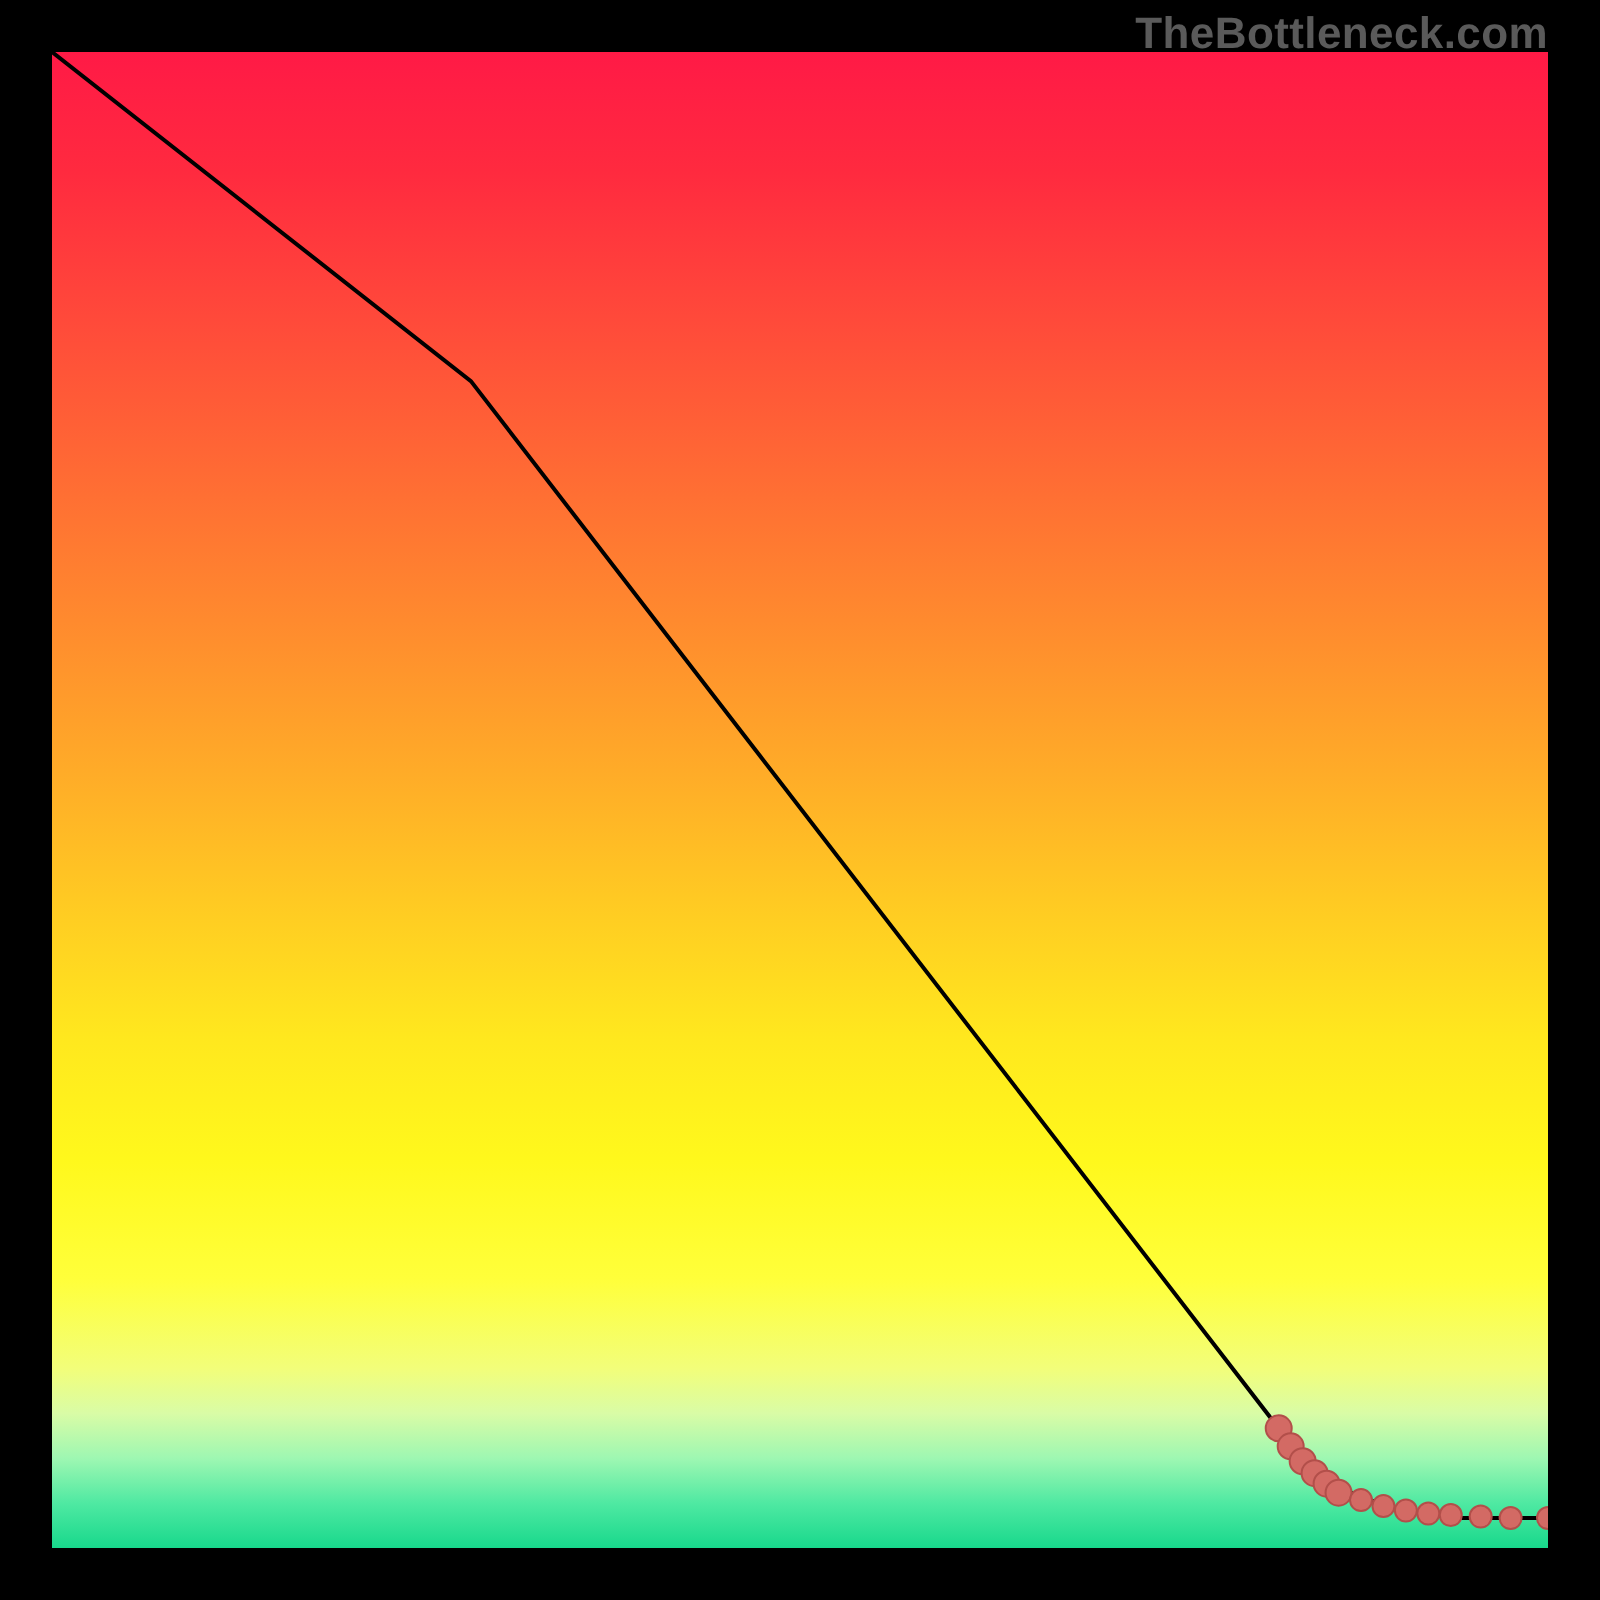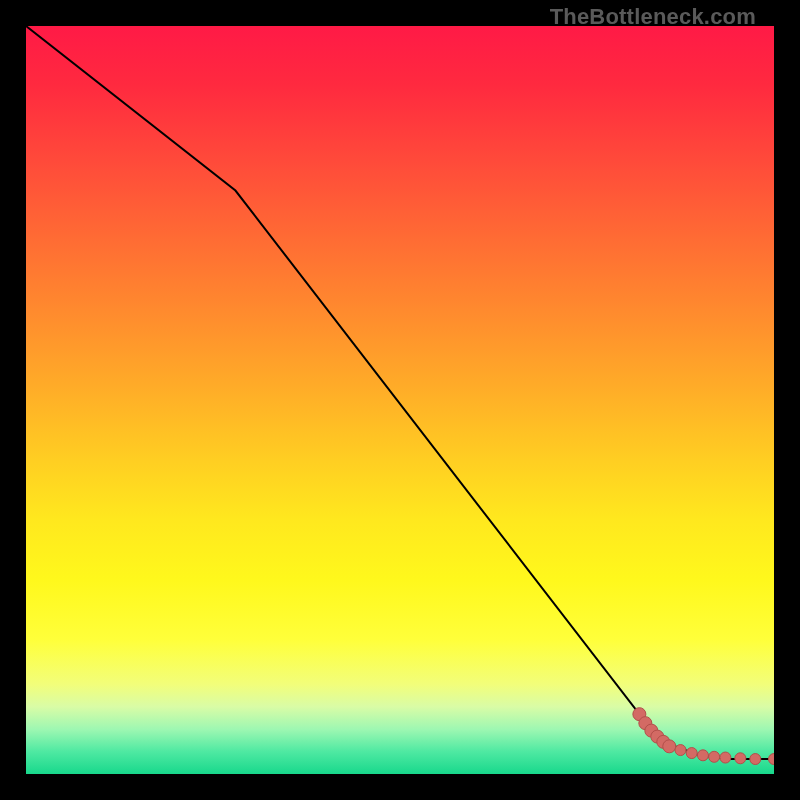--- a/index.html
+++ b/index.html
@@ -30,21 +30,21 @@
       #f2fe7a 88%,
       #d9fca6 91%,
       #9ef7b2 94%,
       #4fe9a2 97%,
       #18d88c 100%
     );
   }
   .watermark {
     position: absolute;
     top: 4px;
-    right: 44px;
+    right: 26px;
     font-family: Arial, Helvetica, sans-serif;
     font-size: 22px;
     font-weight: 600;
     color: #5a5a5a;
     letter-spacing: 0.2px;
     user-select: none;
   }
   svg.curve {
     position: absolute;
     left: 26px;

